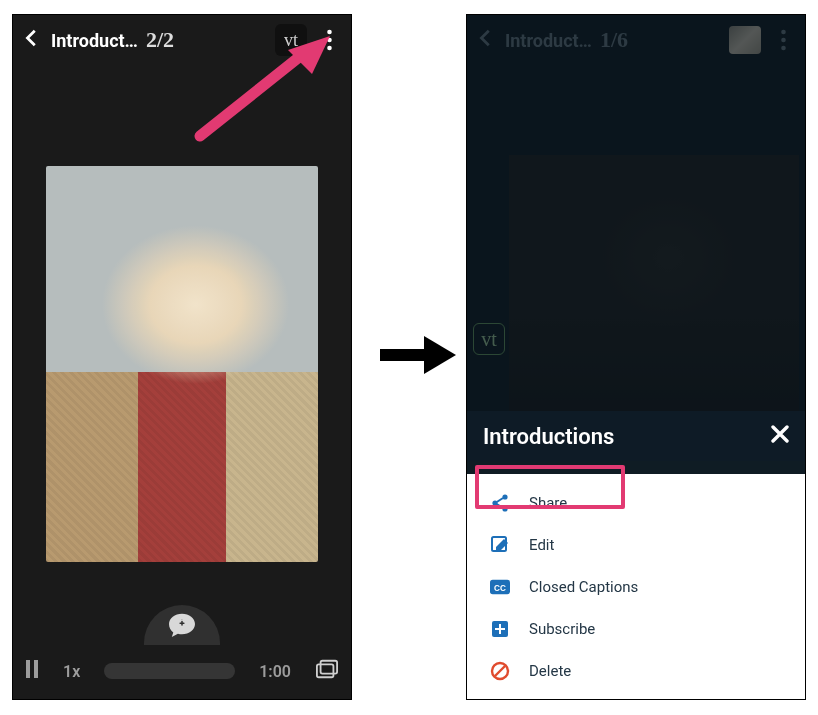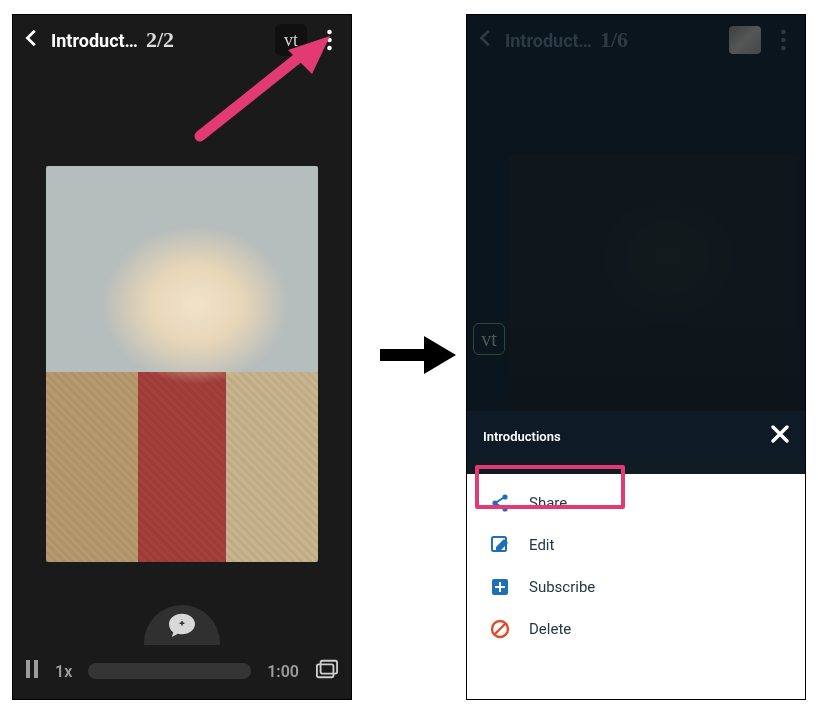--- a/index.html
+++ b/index.html
@@ -113,21 +113,21 @@
     bottom: -2px;
     width: 76px; height: 40px;
     border-radius: 76px 76px 0 0;
     background: #303030;
     display: flex; align-items: center; justify-content: center;
   }
   .comment-bubble svg { width: 30px; height: 26px; fill:#d8d8d8; }
   .controls {
     position: absolute; left: 0; right: 0; bottom: 0;
     height: 56px;
-    display: flex; align-items: center; gap: 16px;
+    display: flex; align-items: center; gap: 24px;
     padding: 0 12px;
     color: #9c9c9c;
   }
   .pause svg { width: 14px; height: 18px; fill:#9c9c9c;}
   .speed { font-size: 16px; font-weight: 600;}
   .track {
     flex: 1;
     height: 16px; border-radius: 8px;
     background: #353535;
   }
@@ -150,21 +150,21 @@
     filter: brightness(.55) saturate(.6);
   }
   .sheet-header{
     position:absolute; left:0; right:0; top:396px;
     height:50px;
     background:#0e1b26;
     display:flex; align-items:center; justify-content:space-between;
     padding:0 16px;
     color:#fff;
   }
-  .sheet-header .sh-title{ font-size:13px; font-weight:600;}
+  .sheet-header .sh-title{ font-size:22px; font-weight:600;}
   .sheet-header .close svg{ width:18px; height:18px; fill:#fff;}
   .sheet-list{
     position:absolute; left:0; right:0; top:446px; bottom:0;
     background:#fff;
     padding-top:8px;
     margin-top:13px;
   }
   .menu-row{
     display:flex; align-items:center;
     gap:18px;
@@ -323,20 +323,29 @@
     <div class="menu-row">
       <span class="mi">
         <svg viewBox="0 0 20 20">
               <rect x="2" y="2" width="14" height="14" rx="1.5" fill="none" stroke="#1d6fb8" stroke-width="2"></rect>
               <path d="M14 4 L18 8 L10 16 L6 16 L6 12 Z" fill="#1d6fb8"></path>
             </svg>
       </span>
       <span>Edit</span>
     </div>
 
+    <div class="menu-row">
+      <span class="mi">
+        <svg viewBox="0 0 22 16">
+              <rect width="22" height="16" rx="3" fill="#1d6fb8"></rect>
+              <text x="11" y="12" text-anchor="middle" font-size="9" font-weight="700" fill="#fff" font-family="Arial">CC</text>
+            </svg>
+      </span>
+      <span>Closed Captions</span>
+    </div>
 
     <div class="menu-row">
       <span class="mi">
         <svg viewBox="0 0 20 20">
               <rect x="2" y="2" width="16" height="16" rx="2" fill="#1d6fb8"></rect>
               <rect x="9" y="5" width="2" height="10" fill="#fff"></rect>
               <rect x="5" y="9" width="10" height="2" fill="#fff"></rect>
             </svg>
       </span>
       <span>Subscribe</span>

